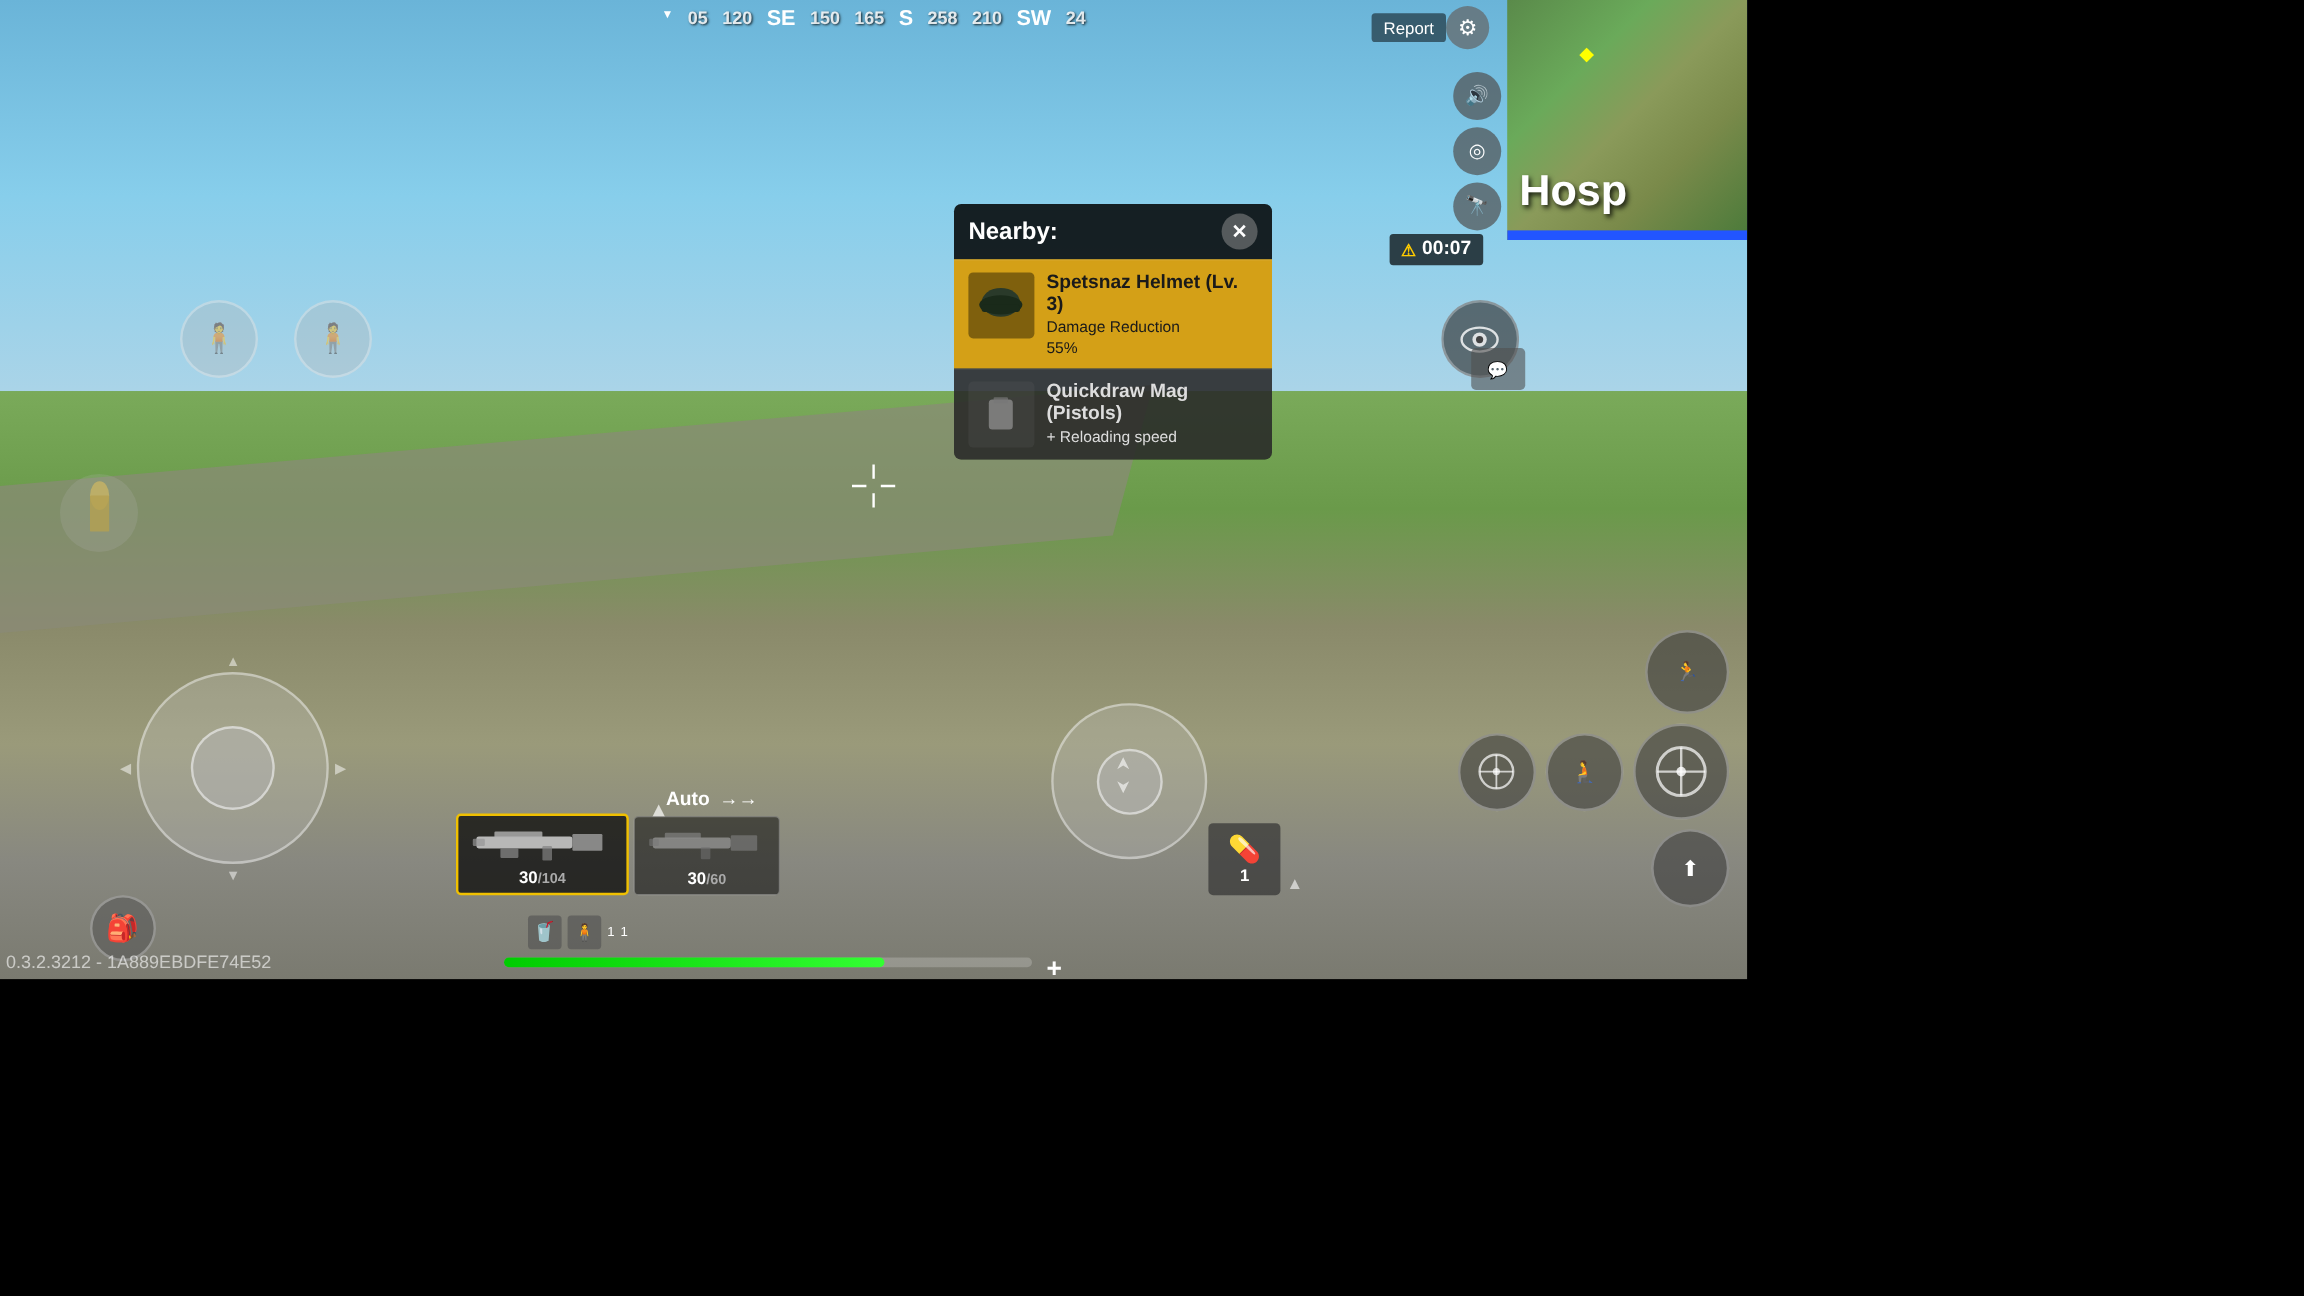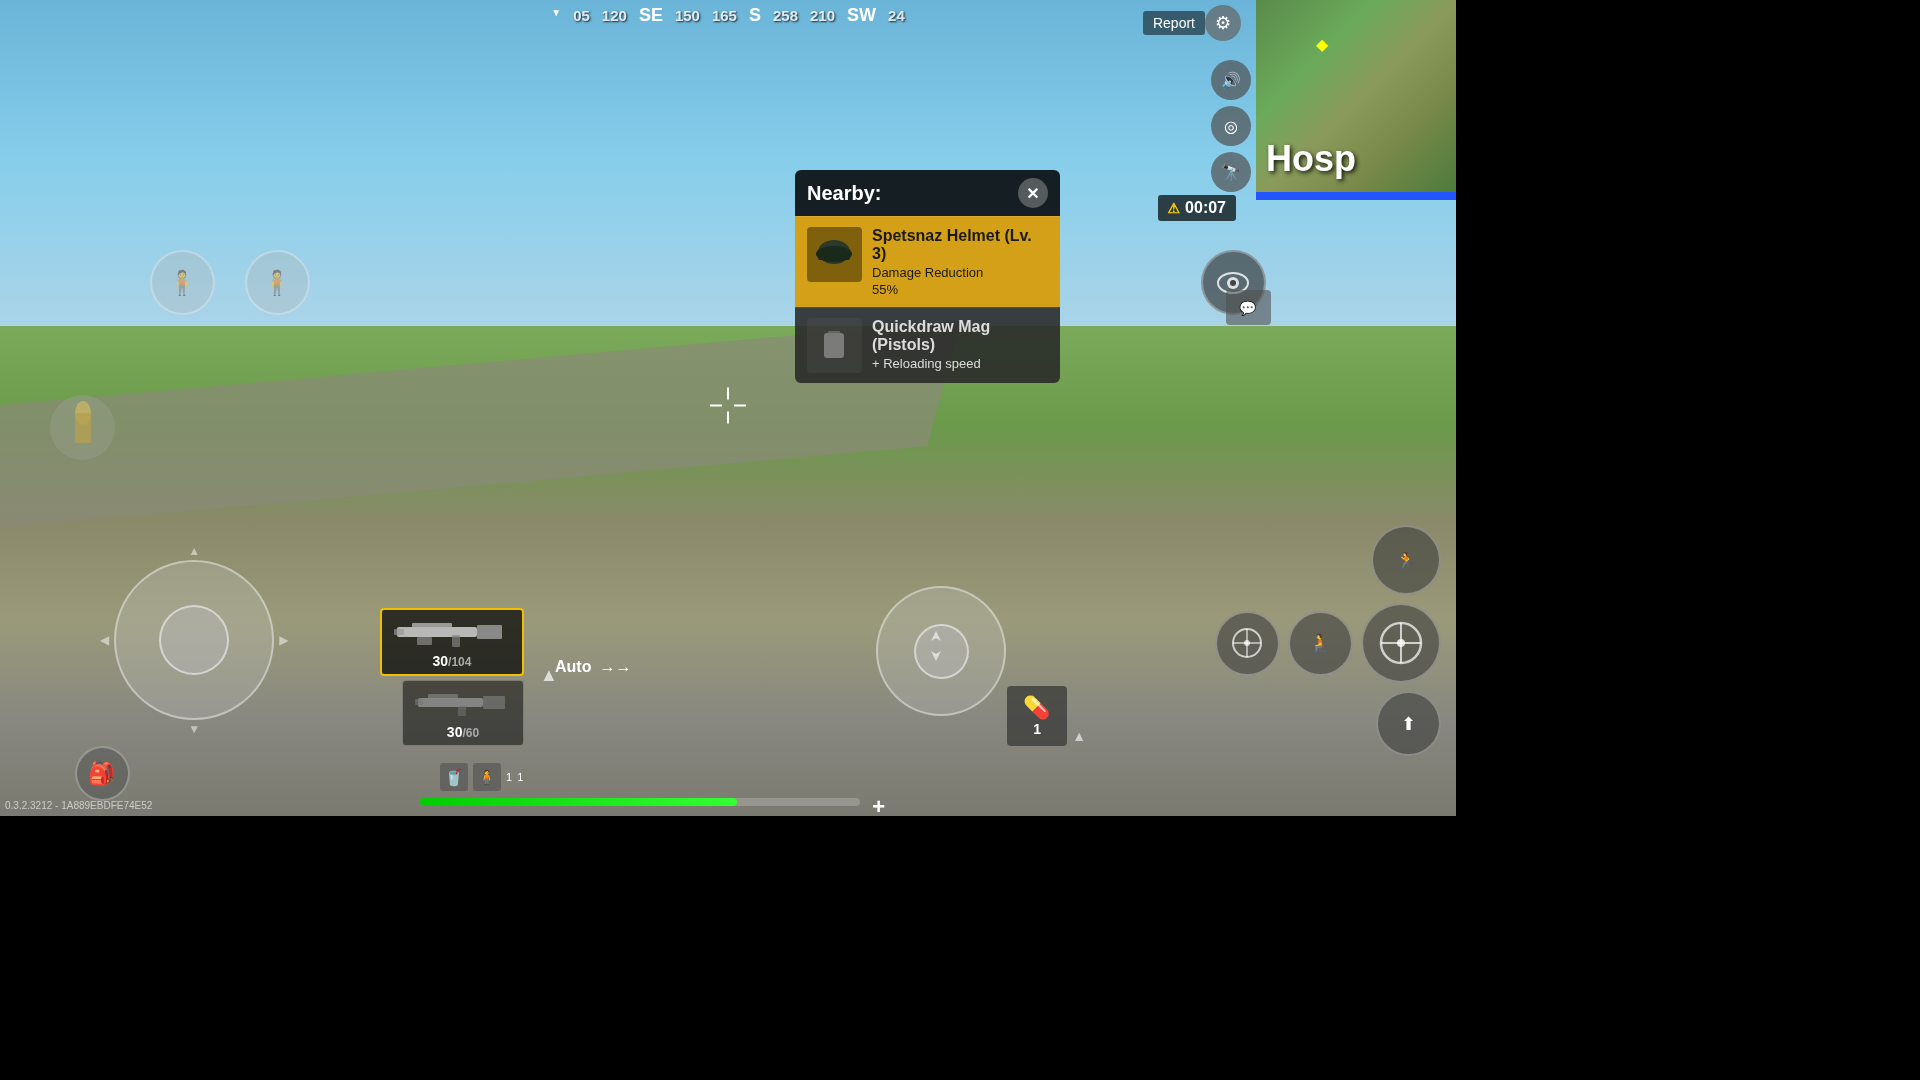--- a/index.html
+++ b/index.html
@@ -334,21 +334,20 @@
     }
 
     
     .weapon-section {
       position: absolute;
       bottom: 70px;
       left: 380px;
       display: flex;
       gap: 4px;
       align-items: flex-end;
-      flex-direction: column;
     }
 
     .weapon-slot {
       position: relative;
       background: rgba(0,0,0,0.5);
       border-radius: 4px;
       padding: 5px 10px;
       display: flex;
       flex-direction: column;
       align-items: center;
@@ -465,21 +464,21 @@
       font-size: 14px;
       font-weight: bold;
     }
 
     
     .version-info {
       position: absolute;
       bottom: 5px;
       left: 5px;
       color: rgba(255,255,255,0.6);
-      font-size: 10px;
+      font-size: 15px;
     }
 
     
     .backpack-btn {
       position: absolute;
       bottom: 15px;
       left: 75px;
       width: 55px; height: 55px;
       border-radius: 50%;
       background: rgba(80,80,80,0.5);

